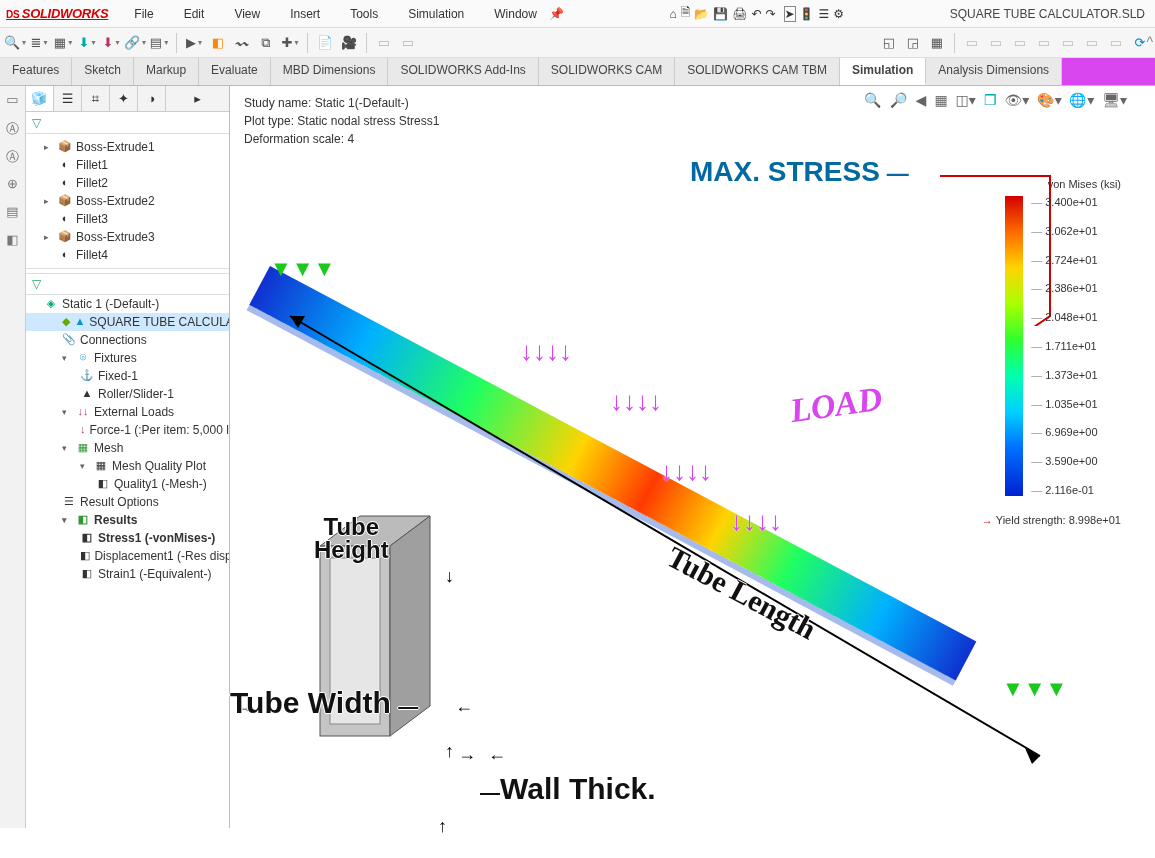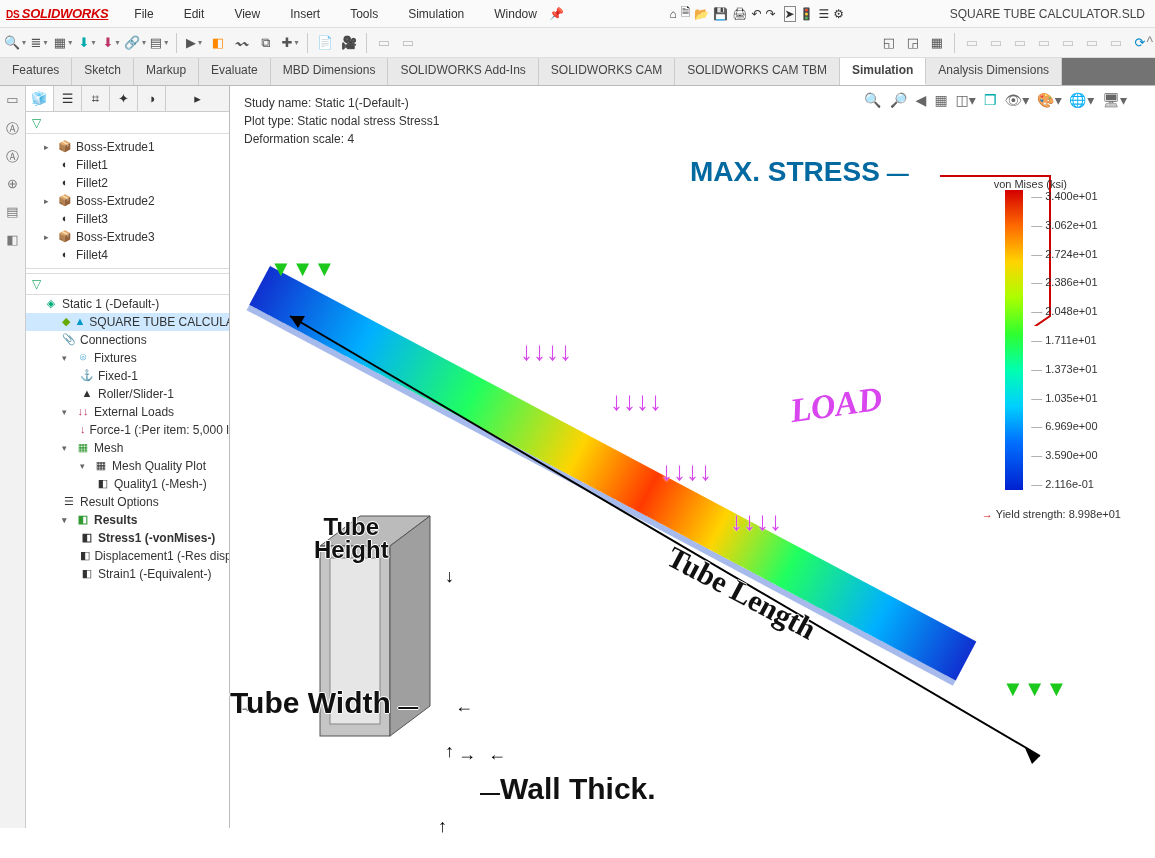--- a/index.html
+++ b/index.html
@@ -16,21 +16,21 @@
 
 
 .toolrow { display: flex; align-items: center; height: 30px; background: #f6f6f6; border-bottom: 1px solid #ddd; padding: 0 6px; gap: 6px; position: relative; }
 .toolrow .ico { width: 18px; height: 18px; display: inline-flex; align-items: center; justify-content: center; font-size: 13px; color: #555; border: 1px solid transparent; border-radius: 2px; }
 .toolrow .drop::after { content: "▾"; font-size: 8px; margin-left: 2px; color: #777; }
 .toolrow .sep { width: 1px; height: 20px; background: #ccc; margin: 0 2px; }
 .toolrow .rspace { flex: 1; }
 .toolrow .collapse { position: absolute; right: 2px; top: 6px; font-size: 14px; color: #888; }
 
 
-.cmdtabs { display: flex; height: 28px; background: #737373; border-bottom: 1px solid #bbb; }
+.cmdtabs { display: flex; height: 28px; background: #d946ef; border-bottom: 1px solid #bbb; }
 .cmdtabs .tab { padding: 5px 12px 0; border-right: 1px solid #ccc; font-size: 12px; color: #444; background: #e9e9e9; }
 .cmdtabs .tab.active { background: #fff; border-bottom: 2px solid #fff; font-weight: 600; }
 
 
 .main { display: flex; height: calc(858px - 28px - 30px - 30px - 28px); }
 .leftrail { width: 26px; background: #f2f2f2; border-right: 1px solid #ccc; display: flex; flex-direction: column; align-items: center; padding-top: 6px; gap: 10px; }
 .leftrail .ri { width: 18px; height: 18px; font-size: 13px; color: #777; text-align: center; }
 
 .sidep { width: 204px; background: #fff; border-right: 1px solid #bbb; display: flex; flex-direction: column; }
 .panel-tabs { display: flex; height: 26px; border-bottom: 1px solid #ccc; background: #f3f3f3; }
@@ -48,21 +48,21 @@
 .tree hr { border:0; border-top:1px solid #ddd; margin:4px 0; }
 
 
 .viewport { flex: 1; position: relative; background: #fff; }
 .plotinfo { position: absolute; top: 8px; left: 14px; font-size: 12px; color: #333; line-height: 1.5; }
 .headsup { position: absolute; top: 6px; right: 28px; display:flex; gap:8px; align-items:center; }
 .headsup .hi { font-size: 14px; color:#666; }
 
 
 .legend { position: absolute; right: 34px; top: 92px; font-size: 11px; text-align: left; }
-.legend .ltitle { margin-bottom: 0; margin-left: 12px; }
+.legend .ltitle { margin-bottom: 6px; margin-left: 12px; text-align: right; }
 .legend .scale { display:flex;justify-content:center; }
 .legend .bar { width: 18px; height: 300px; background: linear-gradient(to bottom,
   #d40000 0%, #ff6a00 12%, #ffd400 24%, #aaff00 36%, #2fff2f 48%,
   #00ffb0 60%, #00d0ff 72%, #0070ff 84%, #0020d0 100%); }
 .legend .ticks { display:flex; flex-direction:column; justify-content:space-between; height:300px; margin-left:8px; }
 .legend .ticks span::before { content:"— "; color:#999; }
 .legend .yield { margin-top: 18px; font-size: 11px; }
 .legend .yield::before { content:"→ "; color:#d40000; font-weight:bold; }
 
 

